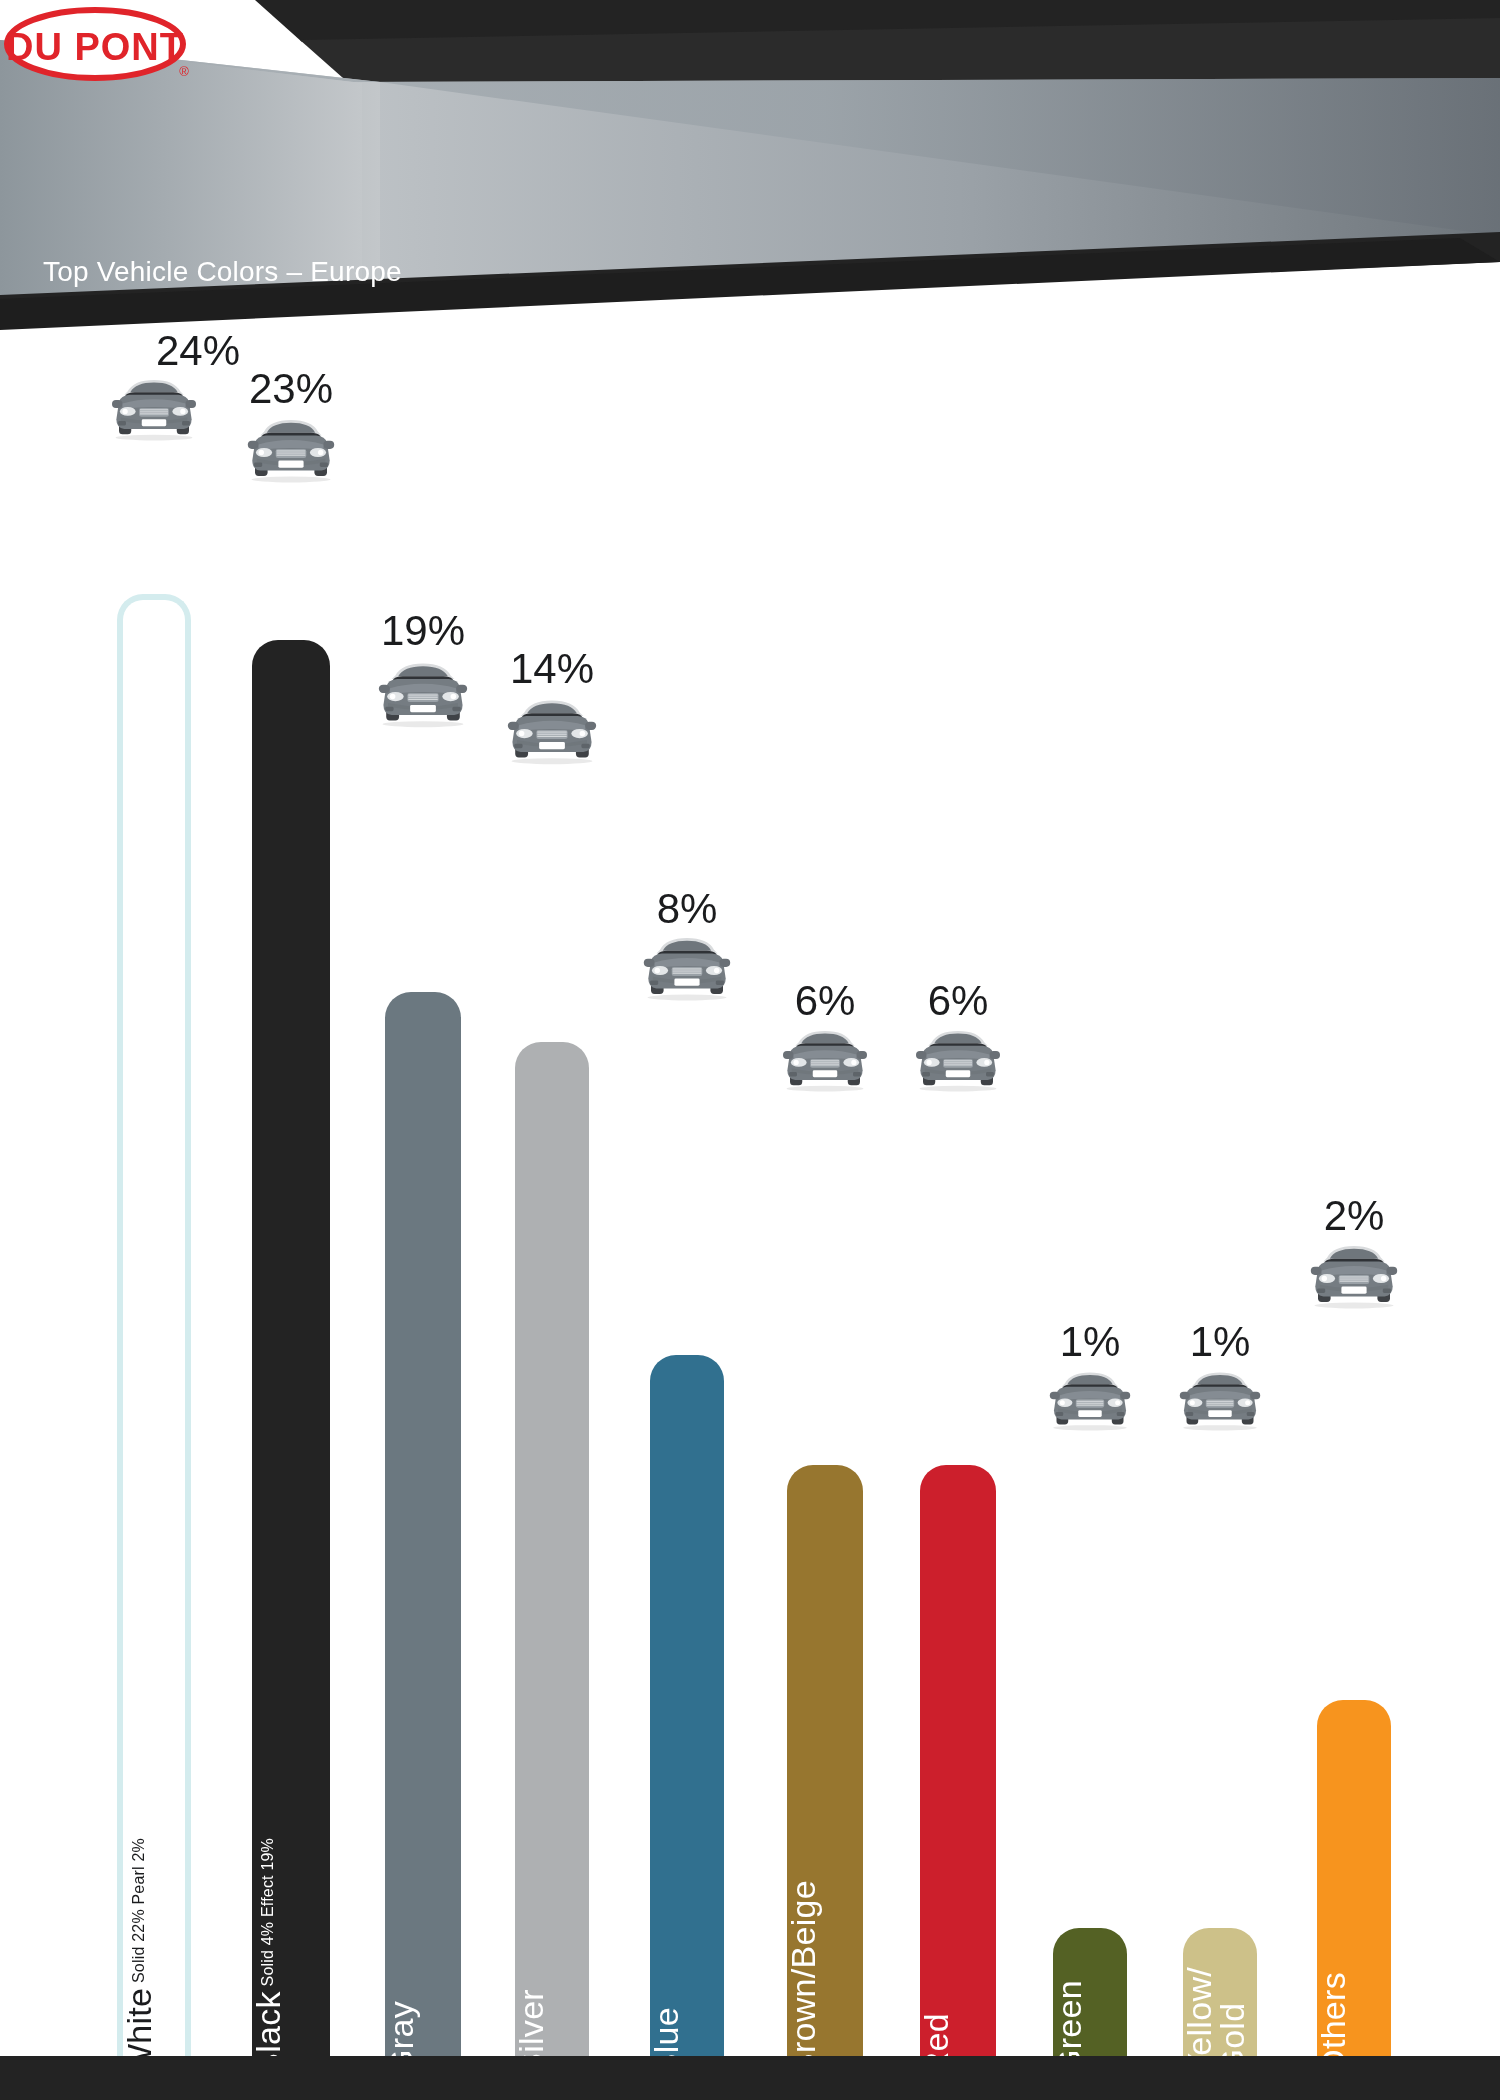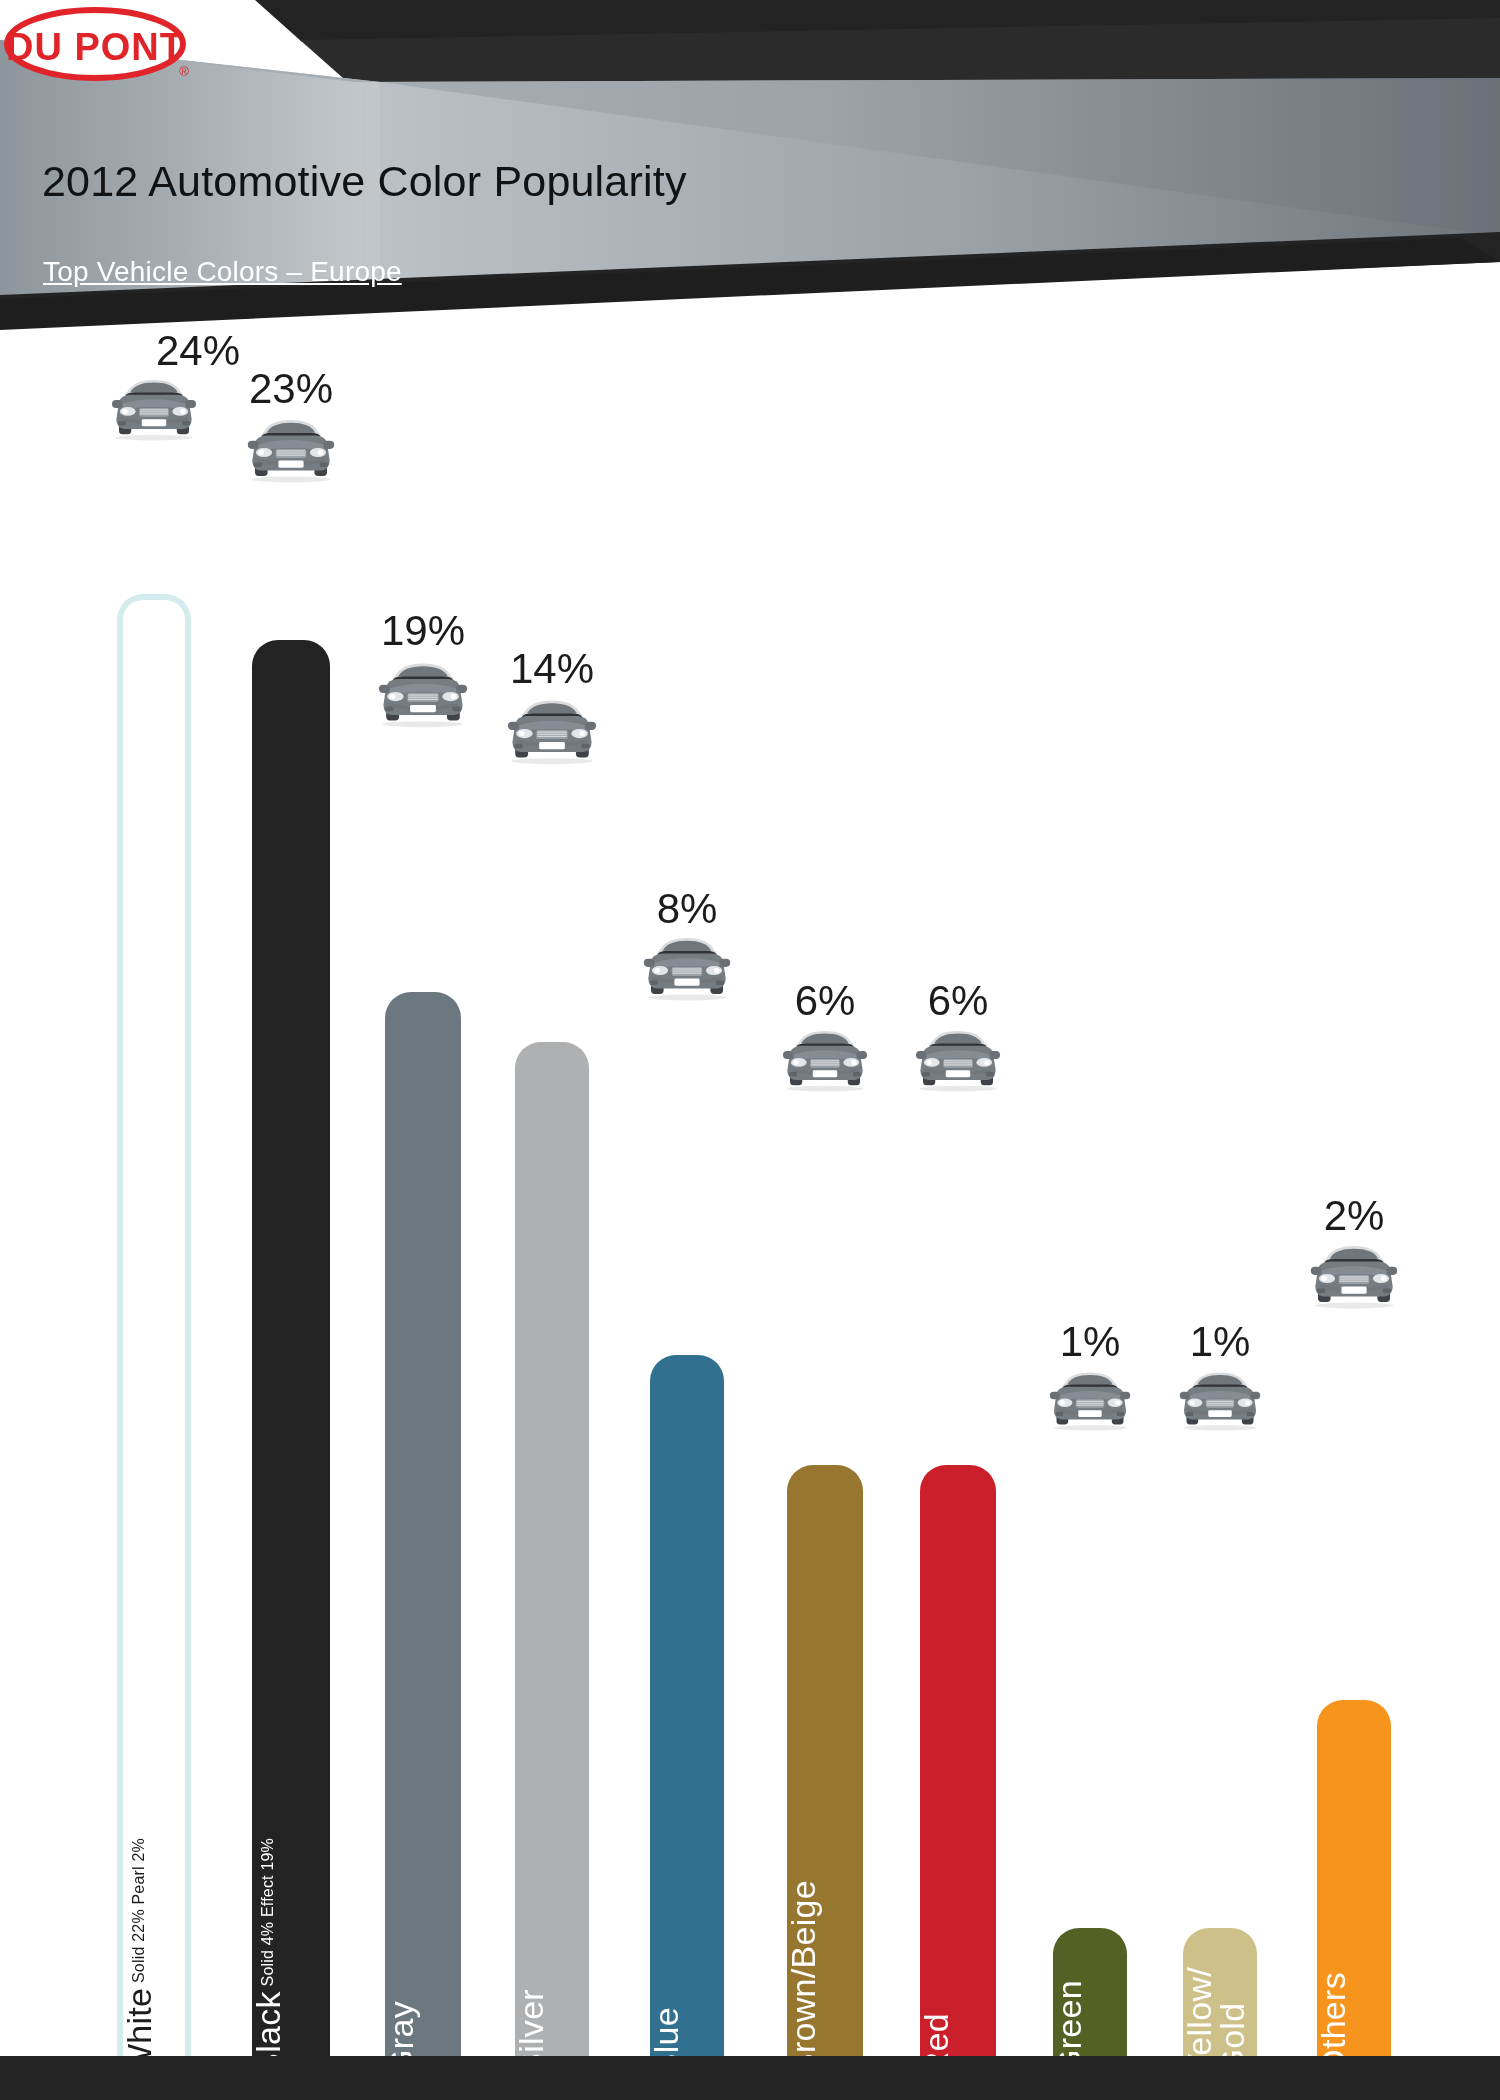--- a/index.html
+++ b/index.html
@@ -18,21 +18,21 @@
   #header-text { position: absolute; left: 0; top: 0; width: 1500px; height: 400px; }
   #title {
     position: absolute; left: 42px; top: 157px;
     font-size: 43px; font-weight: 400; color: #111214;
     letter-spacing: .2px; white-space: nowrap;
     font-family: "Liberation Sans", sans-serif;
   }
   #subtitle {
     position: absolute; left: 43px; top: 256px;
     font-size: 28px; font-weight: 400; color: #ffffff;
-    letter-spacing: .2px; white-space: nowrap; text-decoration: underline;
+    letter-spacing: .2px; white-space: nowrap;
   }
   #source {
     position: absolute; right: 52px; top: 298px;
     font-size: 19px; line-height: 25px; color: #1b1c1e;
     text-align: right; white-space: pre-line;
   }
 
   
   #logo { position: absolute; left: 1168px; top: 38px; width: 198px; height: 88px; }
 
@@ -107,21 +107,20 @@
       <polygon points="0,40 380,82 380,298 0,298" fill="url(#gA)"></polygon>
       <polygon points="0,40 380,82 1500,236 1500,78 352,82" fill="url(#gB)" opacity="0.85"></polygon>
 
       <polygon points="0,40 362,83 362,299 0,299" fill="url(#gA)"></polygon>
 
       <polygon points="0,295 1500,232 1500,262 0,325" fill="#232323"></polygon>
       <polygon points="0,299 1460,238 1500,262 0,330" fill="#1e1e1e"></polygon>
     </svg>
 
     <div id="header-text">
-      <div id="title">2012 Automotive Color Popularity</div>
       <div id="subtitle">Top Vehicle Colors – Europe</div>
     </div>
 
     <svg id="logo" viewBox="0 0 198 88">
       <ellipse cx="95" cy="44" rx="88" ry="34" fill="#ffffff" stroke="#e0242a" stroke-width="6"></ellipse>
       <text x="95" y="60" text-anchor="middle" font-family="Liberation Sans, sans-serif" font-size="38" font-weight="bold" fill="#e0242a" letter-spacing="1">DU PONT</text>
       <text x="184" y="76" text-anchor="middle" font-family="Liberation Sans, sans-serif" font-size="13" fill="#e0242a">®</text>
     </svg>
   </div>
 

